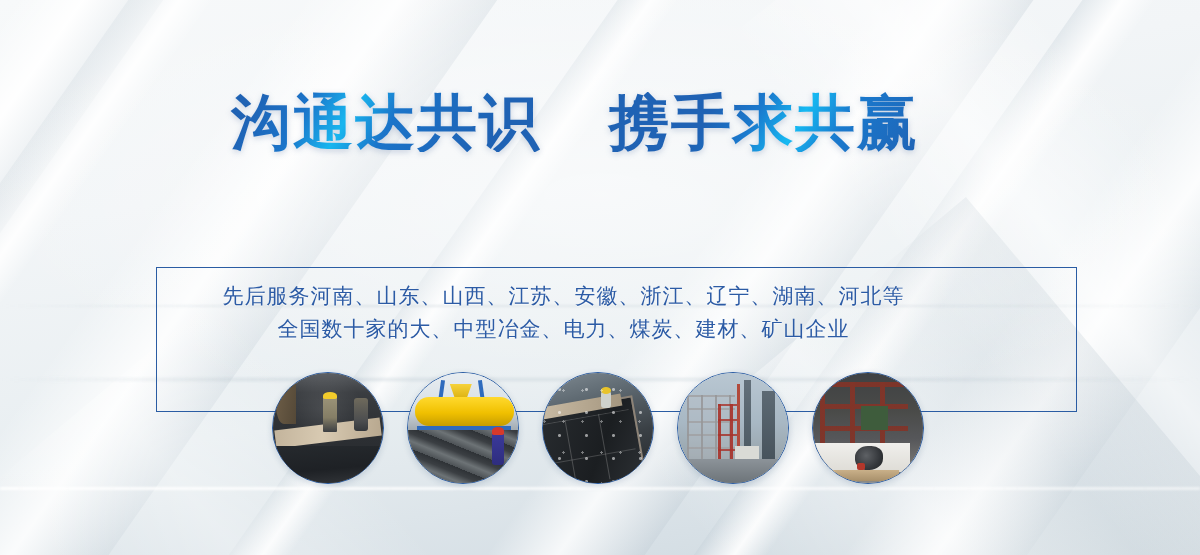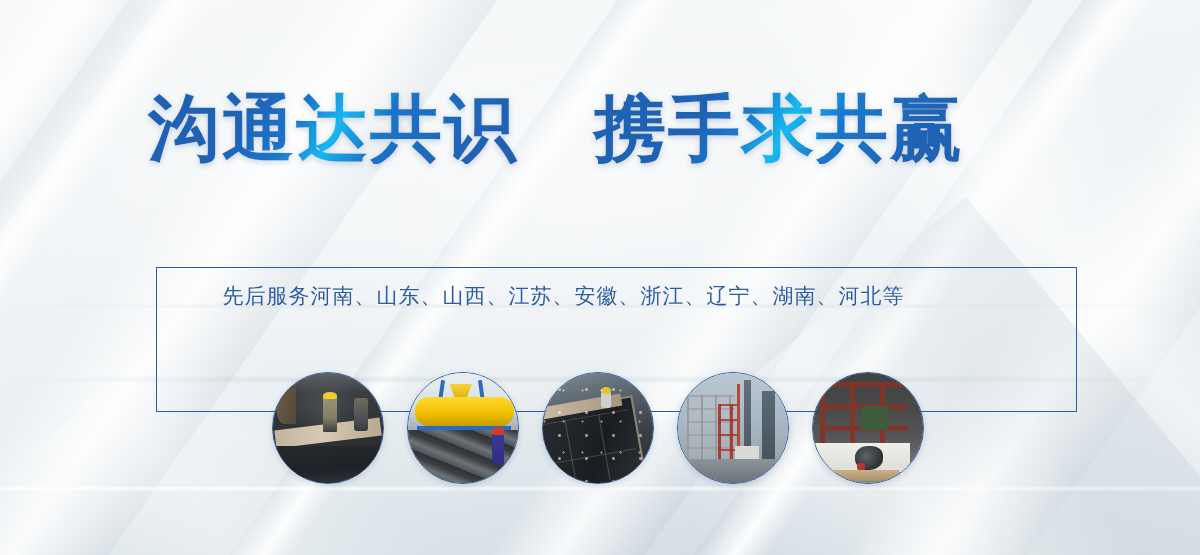--- a/index.html
+++ b/index.html
@@ -99,38 +99,39 @@
     background: radial-gradient(ellipse 75% 60% at 50% 35%, rgba(255,255,255,.55) 0%, rgba(255,255,255,0) 70%);
   }
 
   
   .headline {
     position: absolute;
     top: 92px;
     left: 0;
     width: 1112px;
     text-align: center;
-    font-size: 72px;
+    font-size: 60px;
     font-weight: bold;
     letter-spacing: 2px;
     line-height: 1;
     white-space: nowrap;
     background-image: linear-gradient(
         120deg,
         #1f62b4 0%, #1f62b4 22%,
         #1b74c9 27%, #18b6ef 31%, #1b74c9 35%,
         #1f62b4 44%,
         #1f62b4 62%,
         #1a79cd 66%, #16b9f2 70%, #1a79cd 74%,
         #1f62b4 82%, #1f62b4 100%);
     -webkit-background-clip: text;
     background-clip: text;
     color: transparent;
     -webkit-text-fill-color: transparent;
     filter: drop-shadow(0 2px 3px rgba(30,70,130,.22));
+    padding-left: 19px;
   }
   .headline .gap { display: inline-block; width: 22px; }
 
   
   .subtitle {
     position: absolute;
     top: 202px;
     left: 0;
     width: 1200px;
     text-align: center;
@@ -406,20 +407,21 @@
   <div class="headline">
     <span>沟通达共识</span>
     <span class="gap"></span>
     <span>携手求共赢</span>
   </div>
 
 
   <div class="infobox"></div>
   <div class="infobox-text">
     <div>先后服务河南、山东、山西、江苏、安徽、浙江、辽宁、湖南、河北等</div>
+    <div>全国数十家的大、中型冶金、电力、煤炭、建材、矿山企业</div>
   </div>
 
   <div class="circles">
 
     <div class="circle" style="left:272px; top:372px;">
       <div class="photo ph1">
         <div class="rim"></div>
         <div class="worker"></div>
         <div class="helmet"></div>
         <div class="worker2"></div>

